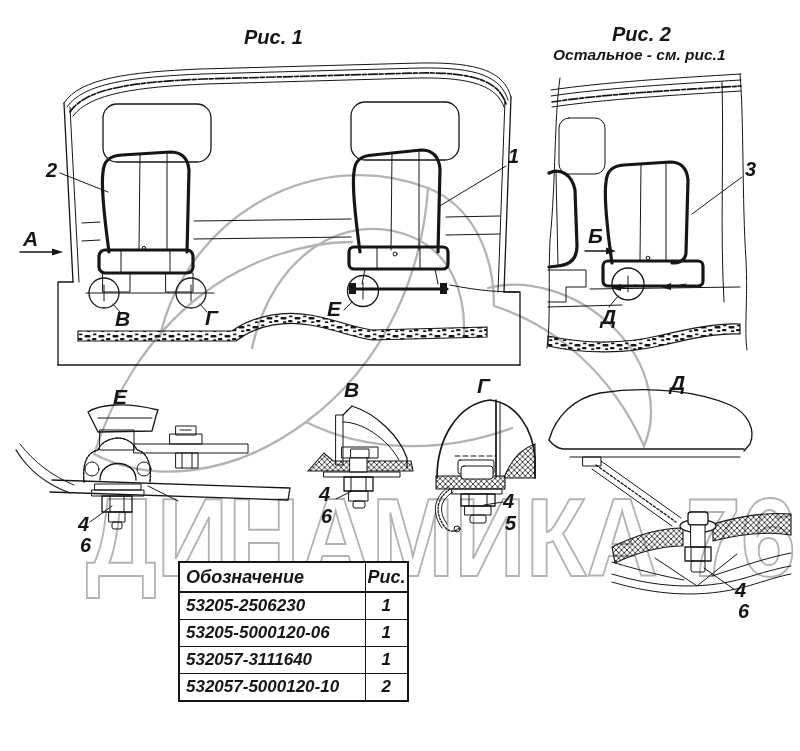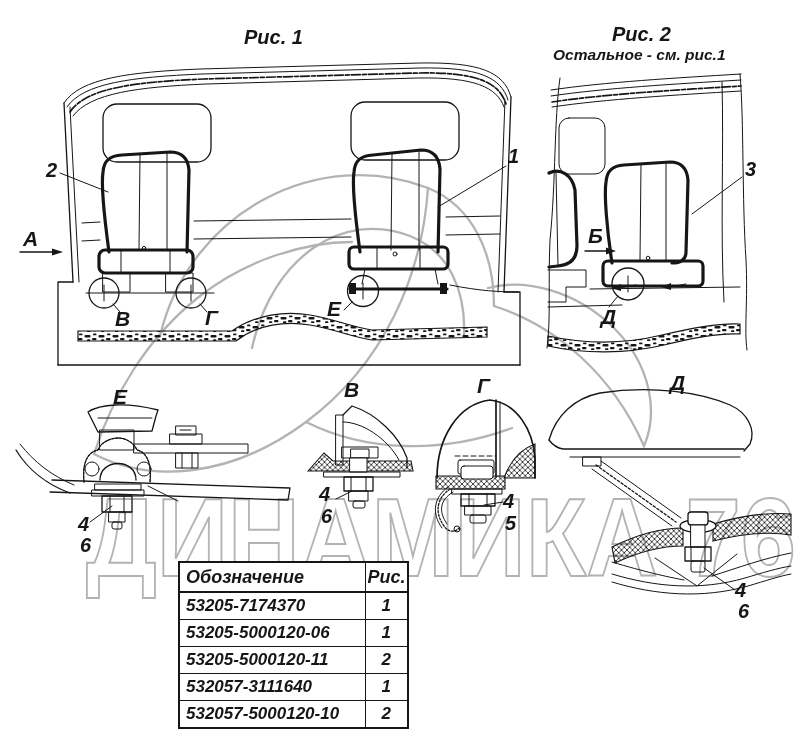--- a/index.html
+++ b/index.html
@@ -293,30 +293,26 @@
           <col>
         </colgroup>
       <thead>
         <tr>
           <th>Обозначение</th>
           <th class="fig-col">Рис.</th>
         </tr>
       </thead>
       <tbody>
           <tr>
-            <td>53205-7174370</td>
+            <td>53205-2506230</td>
             <td class="fig-col">1</td>
           </tr>
           <tr>
             <td>53205-5000120-06</td>
             <td class="fig-col">1</td>
-          </tr>
-          <tr>
-            <td>53205-5000120-11</td>
-            <td class="fig-col">2</td>
           </tr>
           <tr>
             <td>532057-3111640</td>
             <td class="fig-col">1</td>
           </tr>
           <tr>
             <td>532057-5000120-10</td>
             <td class="fig-col">2</td>
           </tr>
         </tbody>

